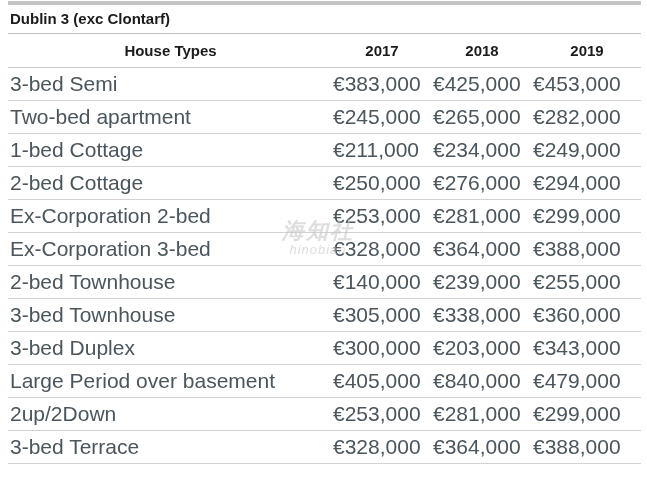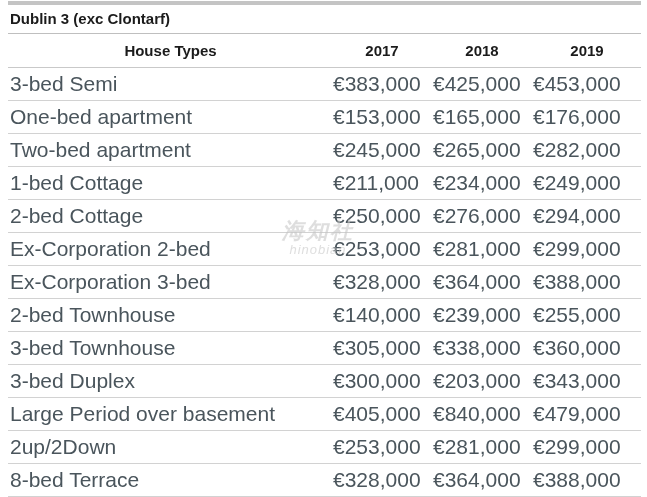--- a/index.html
+++ b/index.html
@@ -100,26 +100,20 @@
         <th>2019</th>
       </tr>
 
     <tr class="data-row">
           <td>3-bed Semi</td>
           <td>€383,000</td>
           <td>€425,000</td>
           <td>€453,000</td>
         </tr>
         <tr class="data-row">
-          <td>One-bed apartment</td>
-          <td>€153,000</td>
-          <td>€165,000</td>
-          <td>€176,000</td>
-        </tr>
-        <tr class="data-row">
           <td>Two-bed apartment</td>
           <td>€245,000</td>
           <td>€265,000</td>
           <td>€282,000</td>
         </tr>
         <tr class="data-row">
           <td>1-bed Cottage</td>
           <td>€211,000</td>
           <td>€234,000</td>
           <td>€249,000</td>
@@ -166,21 +160,21 @@
           <td>€840,000</td>
           <td>€479,000</td>
         </tr>
         <tr class="data-row">
           <td>2up/2Down</td>
           <td>€253,000</td>
           <td>€281,000</td>
           <td>€299,000</td>
         </tr>
         <tr class="data-row">
-          <td>8-bed Terrace</td>
+          <td>3-bed Terrace</td>
           <td>€328,000</td>
           <td>€364,000</td>
           <td>€388,000</td>
         </tr>
       </tbody>
   </table>
 
   <div class="watermark">
     <div class="wm-line1">海知社</div>
     <div class="wm-line2">hinobian</div>

